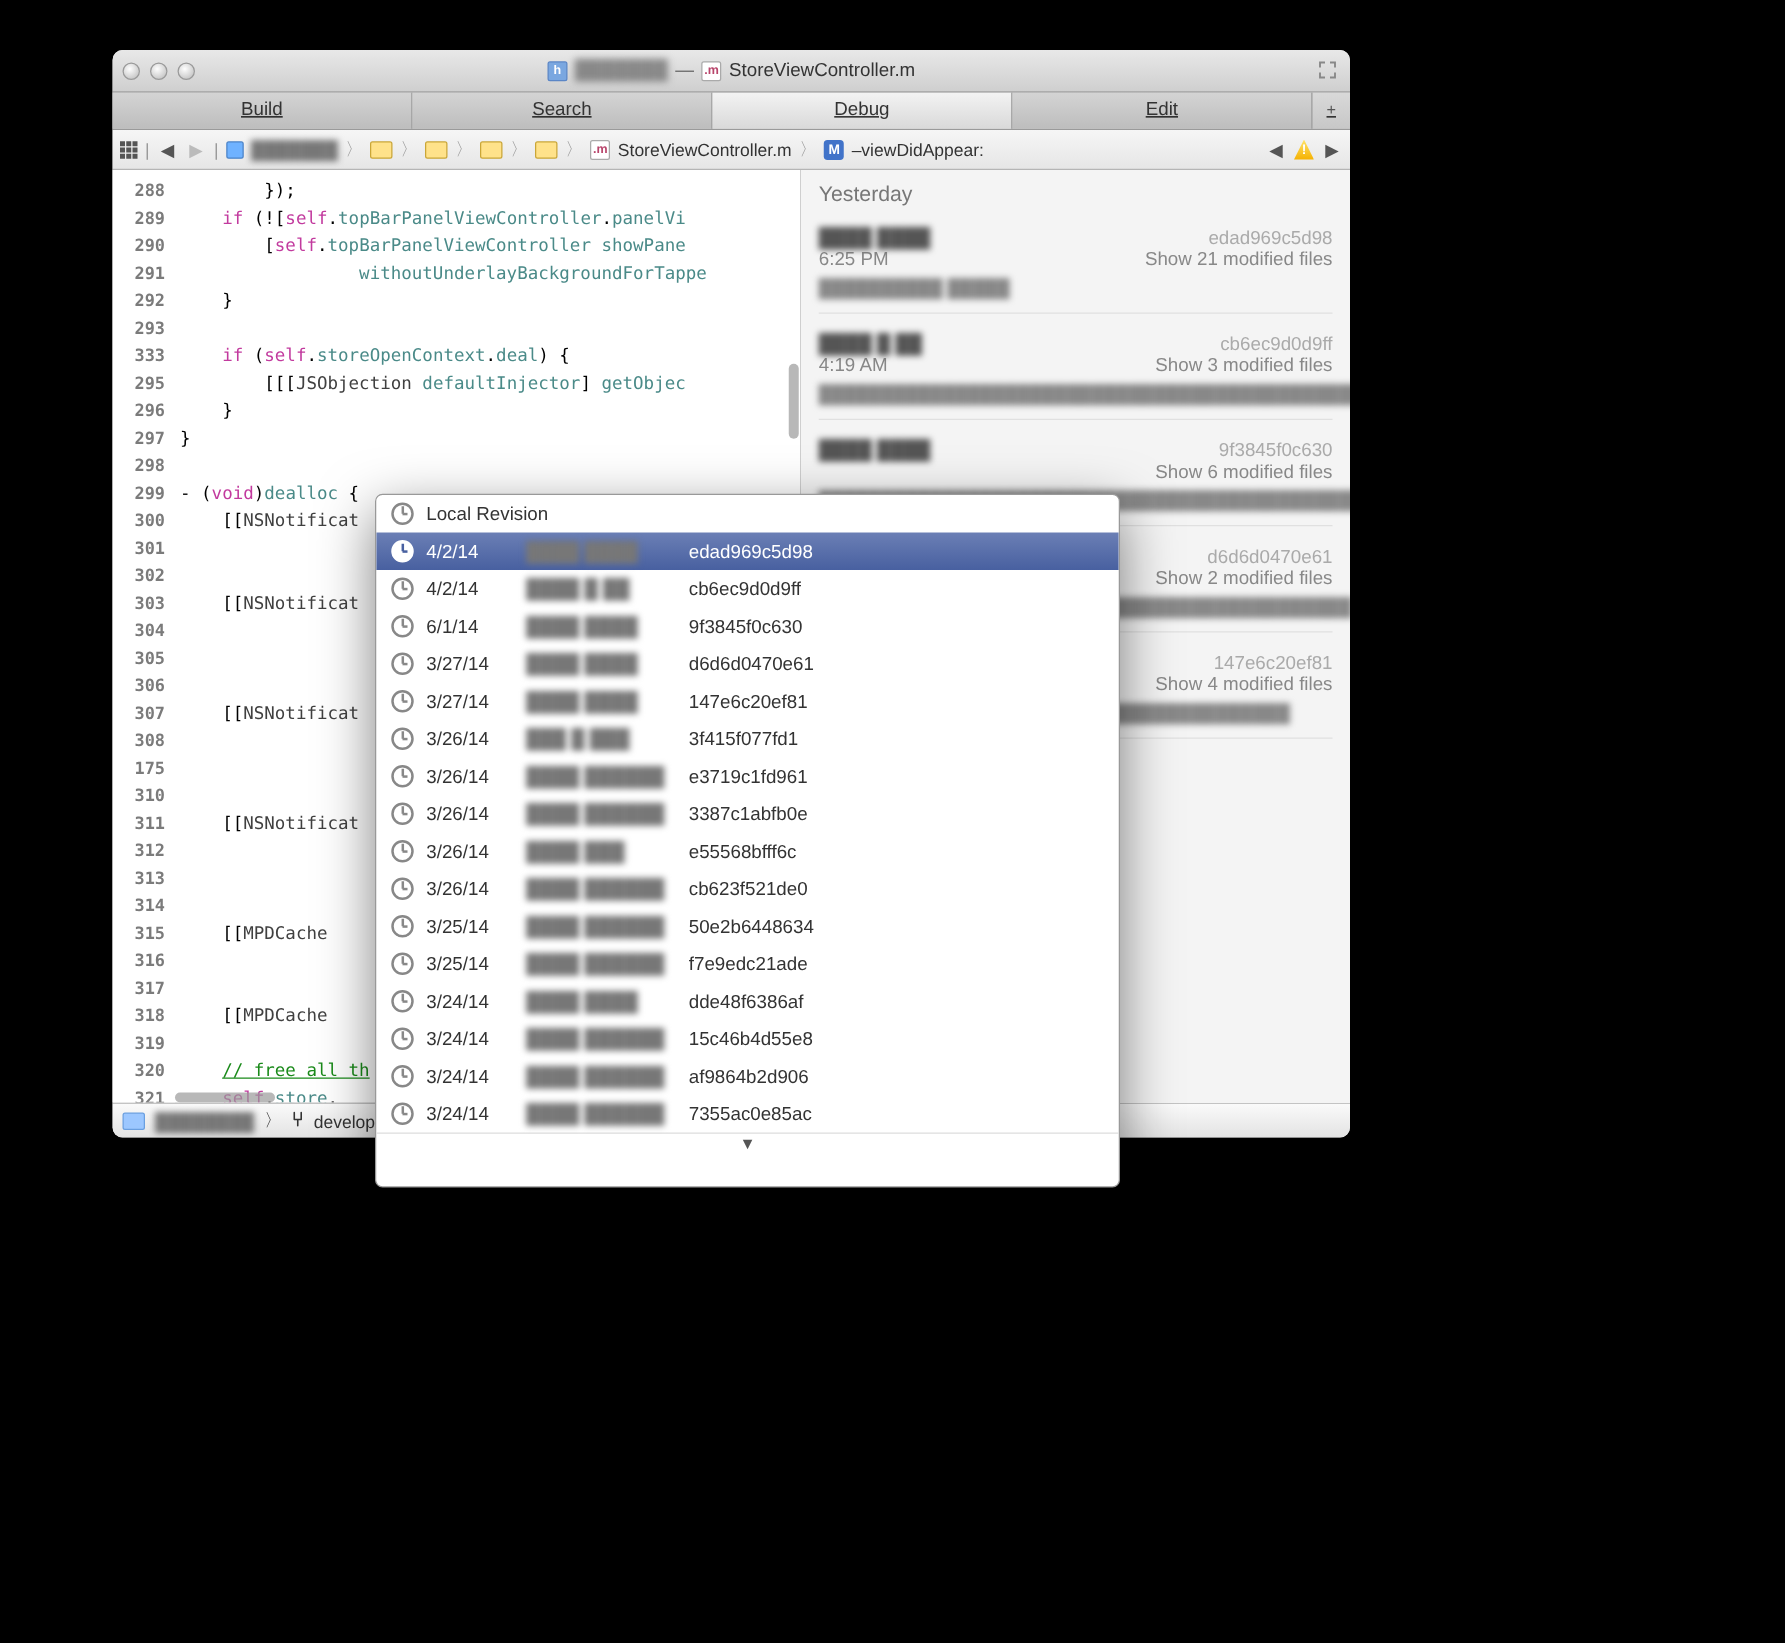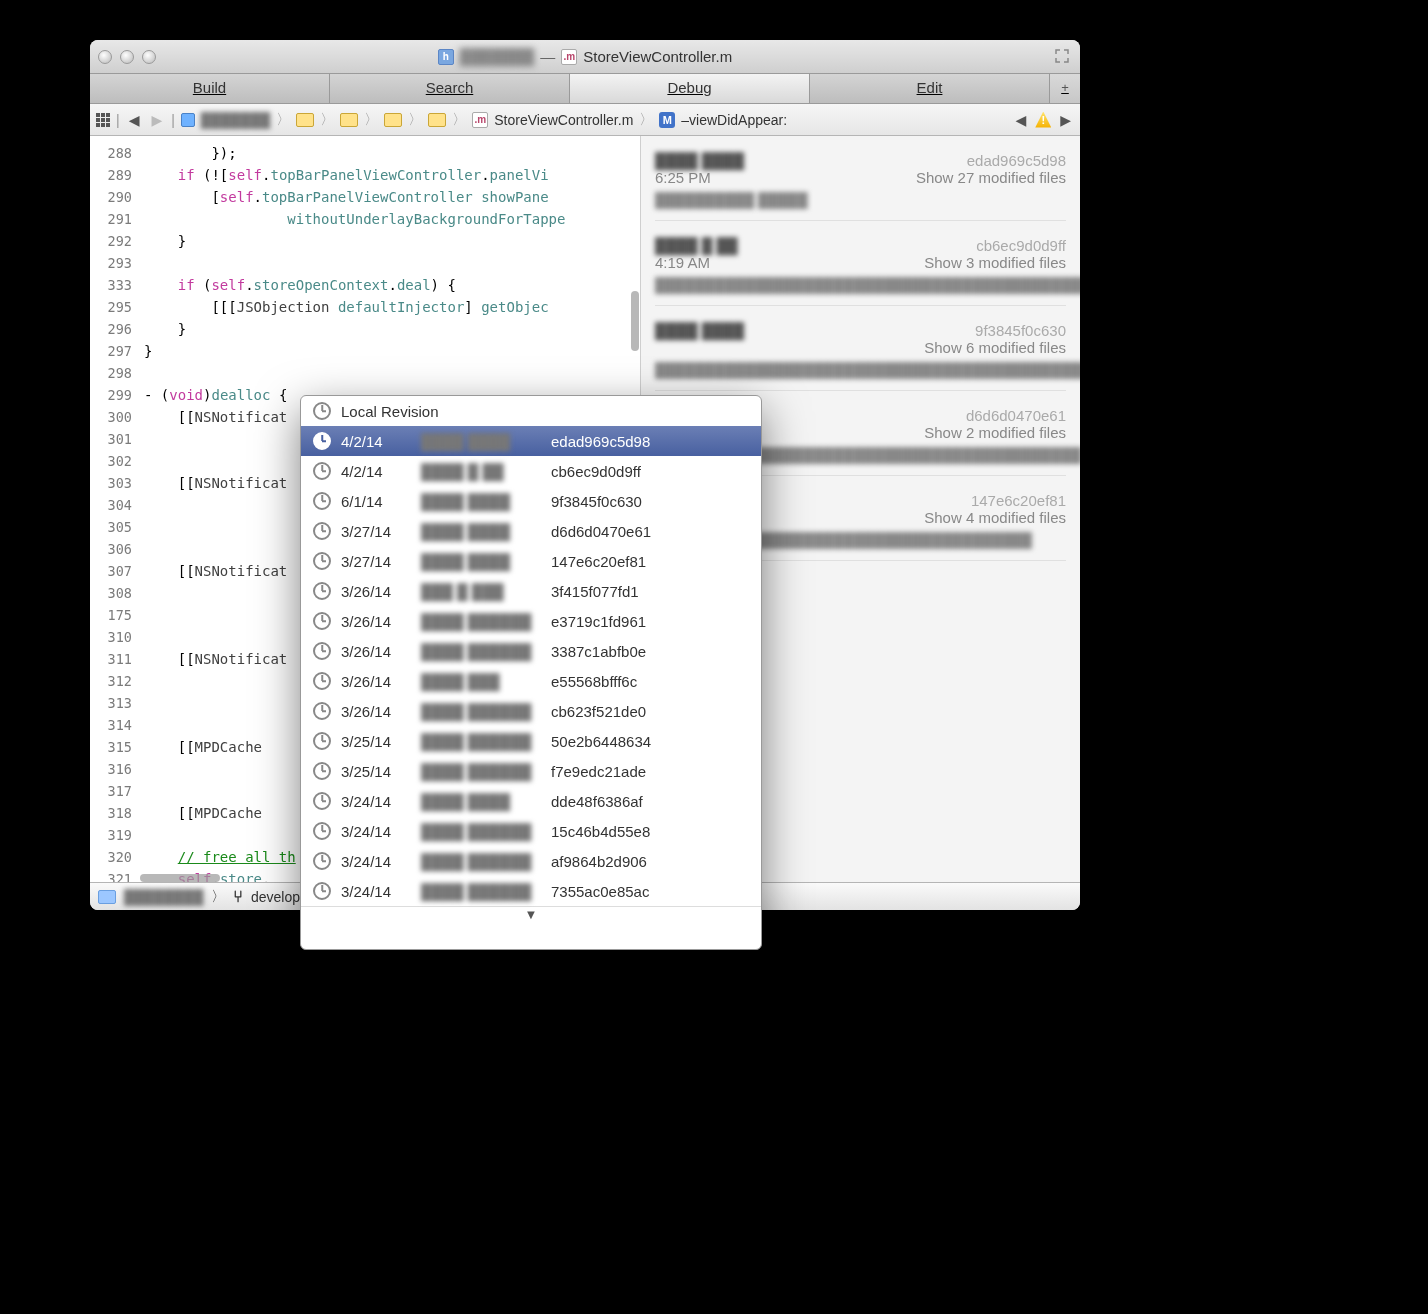--- a/index.html
+++ b/index.html
@@ -89,20 +89,21 @@
   .main {
     flex: 1; display: flex; overflow: hidden; background:#fff;
   }
   .editor {
     width: 550px; background:#fff; display:flex; font-family: Menlo, Monaco, monospace; font-size:14px;
     position: relative;
   }
   .gutter {
     width: 50px; background:#fff; color:#7b7b7b; text-align:right; padding: 6px 8px 0 0;
     border-right: none;
+    font-weight: bold;
   }
   .gutter div { height: 22px; line-height:22px; font-size:13.5px;}
   .code { flex:1; padding: 6px 0 0 4px; white-space: pre; color:#000; line-height:22px; overflow:hidden;}
   .kw { color:#c23a9e; }
   .ident { color:#4a8a88; }
   .cls { color:#404040; }
   .cmt { color:#1a8a1a;text-decoration:underline; }
 
   .blame {
     flex: 1; background:#f4f4f4; border-left:1px solid #cfcfcf;
@@ -124,21 +125,21 @@
     display:flex; align-items:center; gap:8px; padding:0 8px; font-size:14px; color:#333;
   }
   .folder-blue { width:18px; height:14px; background:#9cc7ff; border:1px solid #6a9fe0; border-radius:2px; }
   .branch-icon { font-size:16px; font-weight:bold;}
 
   
   .popup {
     position: absolute;
     left: 300px;
     top: 395px;
-    width: 462px;
+    width: 596px;
     height: 555px;
     background:#fff;
     border:1px solid #999;
     border-radius:6px;
     box-shadow: 0 15px 45px rgba(0,0,0,0.5);
     overflow: hidden;
     font-size:15px;
   }
   .popup-row {
     display:flex; align-items:center; gap:10px; padding: 4px 12px; height:30px;
@@ -287,29 +288,30 @@
           <div>319</div>
           <div>320</div>
           <div>321</div>
         </div>
       <div class="code" id="code"><div>        });</div><div>    <span class="kw">if</span> (![<span class="kw">self</span>.<span class="ident">topBarPanelViewController</span>.<span class="ident">panelVi</span></div><div>        [<span class="kw">self</span>.<span class="ident">topBarPanelViewController</span> <span class="ident">showPane</span></div><div>                 <span class="ident">withoutUnderlayBackgroundForTappe</span></div><div>    }</div><div>&nbsp;</div><div>    <span class="kw">if</span> (<span class="kw">self</span>.<span class="ident">storeOpenContext</span>.<span class="ident">deal</span>) {</div><div>        [[[<span class="cls">JSObjection</span> <span class="ident">defaultInjector</span>] <span class="ident">getObjec</span></div><div>    }</div><div>}</div><div>&nbsp;</div><div>- (<span class="kw">void</span>)<span class="ident">dealloc</span> {</div><div>    [[<span class="cls">NSNotificat</span></div><div>&nbsp;</div><div>&nbsp;</div><div>    [[<span class="cls">NSNotificat</span></div><div>&nbsp;</div><div>&nbsp;</div><div>&nbsp;</div><div>    [[<span class="cls">NSNotificat</span></div><div>&nbsp;</div><div>&nbsp;</div><div>&nbsp;</div><div>    [[<span class="cls">NSNotificat</span></div><div>&nbsp;</div><div>&nbsp;</div><div>&nbsp;</div><div>    [[<span class="cls">MPDCache</span></div><div>&nbsp;</div><div>&nbsp;</div><div>    [[<span class="cls">MPDCache</span></div><div>&nbsp;</div><div>    <span class="cmt">// free all th</span></div><div>    <span class="kw">self</span>.<span class="ident">store</span>.</div></div>
       <div class="scroll-thumb-v"></div>
       <div class="scroll-thumb-h"></div>
     </div>
 
     <div class="blame">
+      <div class="blame-section-title">Yesterday</div>
       <div id="blame-list">
           <div class="commit-entry">
     <div class="commit-top">
       <span class="commit-author blur2">████ ████</span>
       <span class="commit-hash">edad969c5d98</span>
     </div>
     <div class="commit-top">
       <span class="commit-time">6:25 PM</span>
-      <span class="commit-files">Show 27 modified files</span>
+      <span class="commit-files">Show 21 modified files</span>
     </div>
     <div class="commit-msg blur2">██████████ █████</div>
           </div>
           <div class="commit-entry">
     <div class="commit-top">
       <span class="commit-author blur2">████ █ ██</span>
       <span class="commit-hash">cb6ec9d0d9ff</span>
     </div>
     <div class="commit-top">
       <span class="commit-time">4:19 AM</span>

